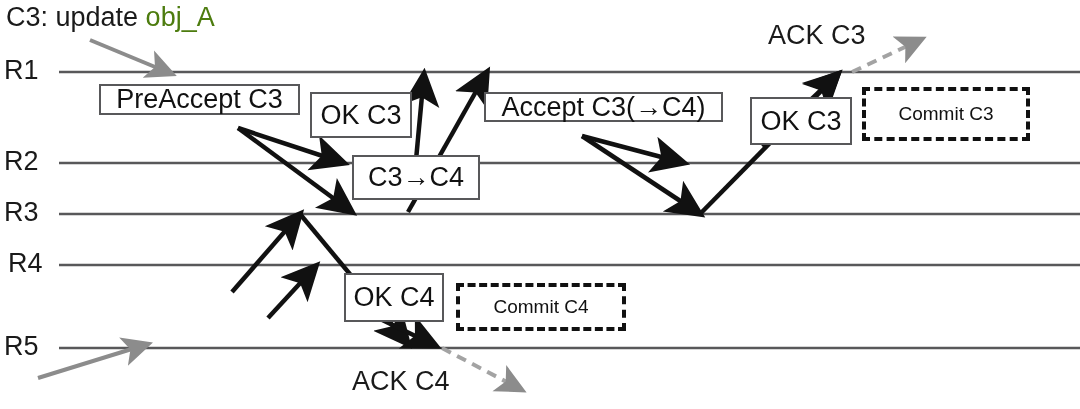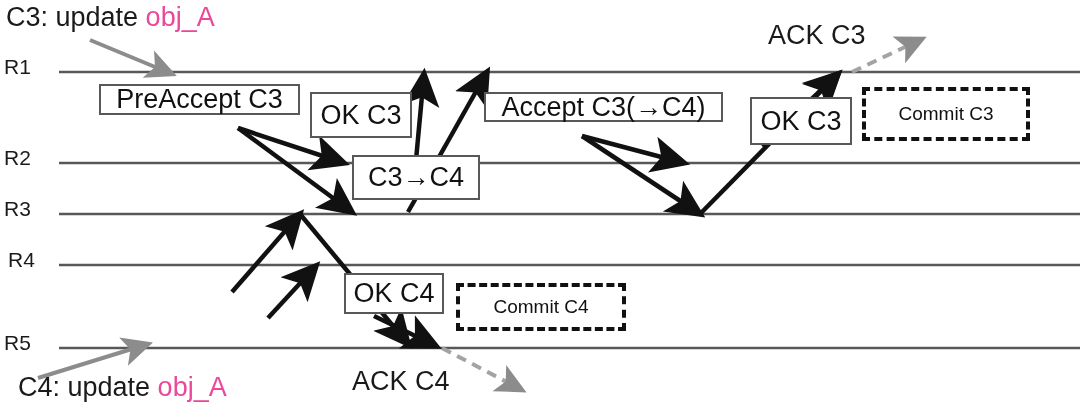--- a/index.html
+++ b/index.html
@@ -6,21 +6,21 @@
   #root{
     position:relative;
     width:1080px;height:409px;
     background:#ffffff;
     font-family:"Liberation Sans", sans-serif;
     overflow:hidden;
   }
   svg#canvas{position:absolute;left:0;top:0;width:1080px;height:409px;}
   .replica-label{
     position:absolute;
-    font-size:21px;
+    font-size:27px;
     color:#1a1a1a;
     font-family:"Liberation Sans", sans-serif;
     white-space:nowrap;
     letter-spacing:0px;
   }
   .msg-box{
     position:absolute;
     background:#ffffff;
     border:2px solid #58585a;
     display:flex;align-items:center;justify-content:center;
@@ -40,21 +40,21 @@
     white-space:nowrap;
     box-sizing:border-box;
     padding:0 8px;
   }
   .note{
     position:absolute;
     font-size:27px;
     color:#1a1a1a;
     white-space:nowrap;
   }
-  .note .obj{color:#ec4899;margin-top:40px;}
+  .note .obj{color:#4d7c0f;margin-top:40px;}
 </style>
 </head>
 <body>
 
 <div id="root">
 
   <svg id="canvas" viewBox="0 0 1080 409">
     <defs>
       <marker id="ah-black" markerWidth="9" markerHeight="9" refX="7.2" refY="4.5" orient="auto" markerUnits="strokeWidth">
         <path d="M0,0.4 L8.6,4.5 L0,8.6 L2,4.5 Z" fill="#111111"></path>
@@ -103,29 +103,26 @@
 
   <div class="replica-label" style="left:4px;top:55px;">R1</div>
   <div class="replica-label" style="left:4px;top:146px;">R2</div>
   <div class="replica-label" style="left:4px;top:197px;">R3</div>
   <div class="replica-label" style="left:8px;top:248px;">R4</div>
   <div class="replica-label" style="left:4px;top:331px;">R5</div>
 
   <div class="note" style="left:6px;top:2px;">
     <span>C3: update </span><span class="obj">obj_A</span>
   </div>
-  <div class="note" style="left:18px;top:372px;">
-    <span>C4: update </span><span class="obj">obj_A</span>
-  </div>
   <div class="note" style="left:768px;top:20px;">ACK C3</div>
   <div class="note" style="left:352px;top:366px;">ACK C4</div>
 
   <div class="msg-box" style="left:99px;top:84px;width:201px;height:31px;">PreAccept C3</div>
   <div class="msg-box" style="left:310px;top:92px;width:102px;height:46px;">OK C3</div>
   <div class="msg-box" style="left:352px;top:155px;width:128px;height:45px;">C3→C4</div>
   <div class="msg-box" style="left:484px;top:92px;width:239px;height:30px;">Accept C3(→C4)</div>
   <div class="msg-box" style="left:750px;top:97px;width:102px;height:48px;">OK C3</div>
-  <div class="msg-box" style="left:344px;top:273px;width:100px;height:41px;">OK C4</div>
+  <div class="msg-box" style="left:344px;top:273px;width:100px;height:49px;">OK C4</div>
 
   <div class="commit-box" style="left:862px;top:87px;width:168px;height:54px;">Commit C3</div>
   <div class="commit-box" style="left:456px;top:283px;width:170px;height:48px;">Commit C4</div>
 
 </div>
 
 </body></html>

